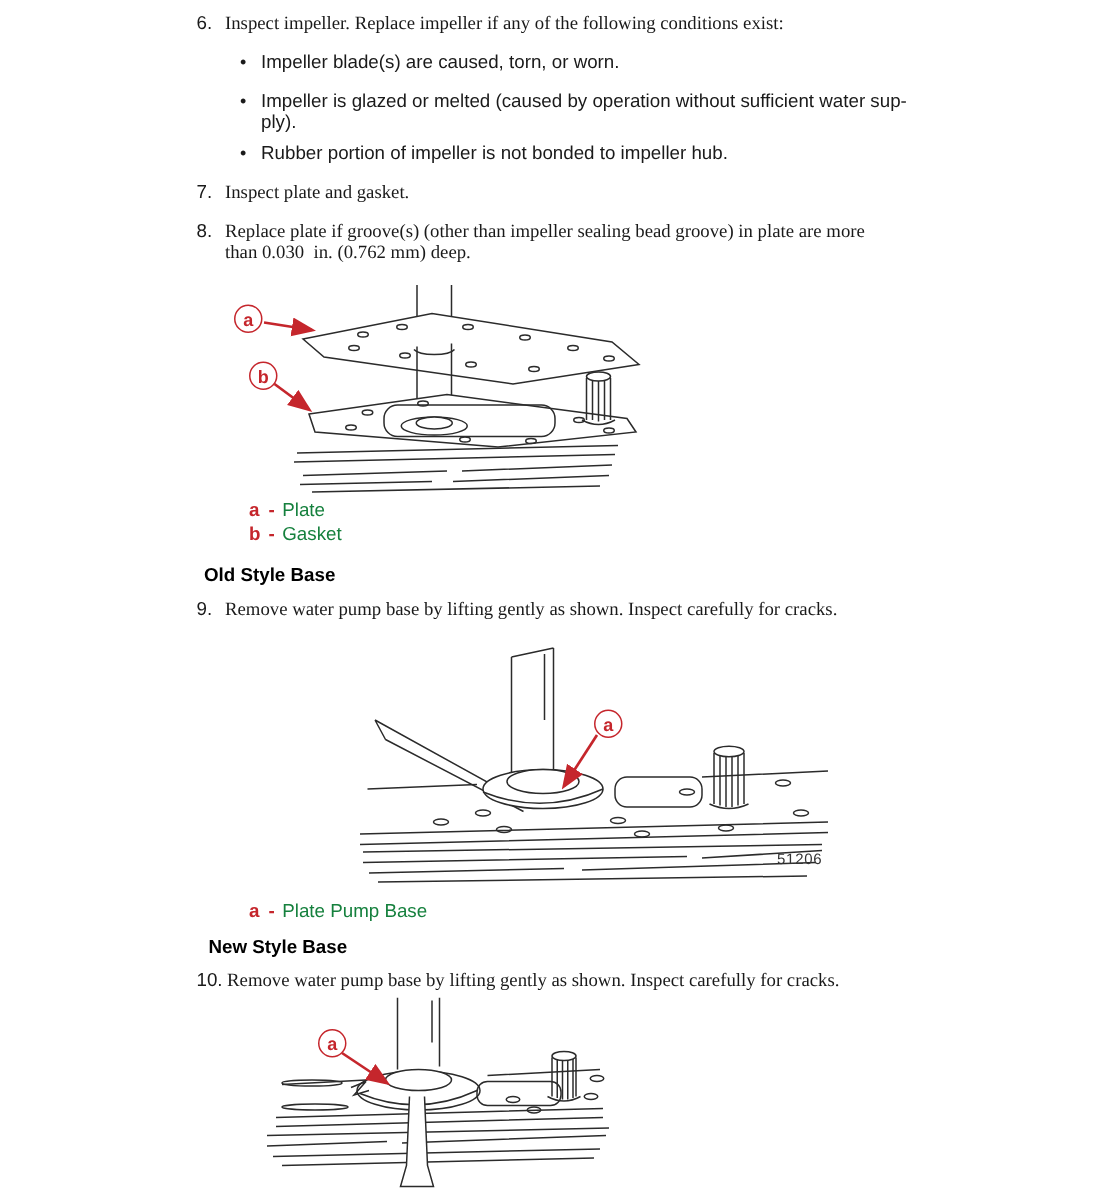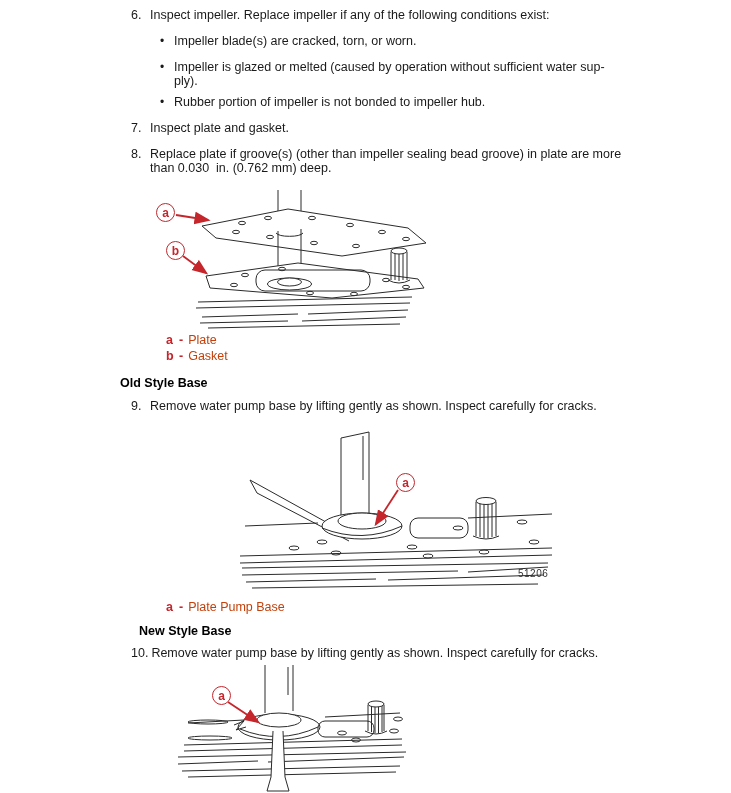--- a/index.html
+++ b/index.html
@@ -15,21 +15,21 @@
 
   
   .step {
     position: absolute;
     display: flex;
     font-size: 12.5px;
     line-height: 14px;
     color: #1a1a1a;
   }
   .step-num { min-width: 16px; margin-right: 3px; flex-shrink: 0; }
-  .step-text { white-space: pre-wrap; max-width: 560px; }
+  .step-text { white-space: pre-wrap; max-width: 560px; font-family: Liberation Serif, serif; }
 
   
   .bullet {
     position: absolute;
     display: flex;
     font-size: 12.5px;
     line-height: 14px;
   }
   .bullet-glyph { width: 14px; flex-shrink: 0; font-size: 12px; }
   .bullet-text { white-space: pre-wrap; max-width: 520px; }
@@ -40,21 +40,21 @@
     font-size: 12.5px;
     font-weight: bold;
     color: #000;
   }
 
   
   .legend { position: absolute; font-size: 12.5px; line-height: 16px; }
   .legend-row { display: flex; align-items: baseline; }
   .legend-key { color: #c5262c; font-weight: bold; min-width: 13px; }
   .legend-sep { color: #c5262c; font-weight: bold; margin-right: 5px; }
-  .legend-label { color: #c2410c; }
+  .legend-label { color: #15803d; }
 
   
   .figure { position: absolute; }
   .figure svg { display: block; }
 
   .callout {
     position: absolute;
     width: 19px; height: 19px;
     border: 1.6px solid #c5262c;
     border-radius: 50%;
@@ -75,21 +75,21 @@
 <body>
 
 <div class="page">
 
   <div class="step" style="left:131px; top:8px;">
     <span class="step-num">6.</span>
     <span class="step-text">Inspect impeller. Replace impeller if any of the following conditions exist:</span>
   </div>
   <div class="bullet" style="left:160px; top:34px;">
     <span class="bullet-glyph">•</span>
-    <span class="bullet-text">Impeller blade(s) are cracked, torn, or worn.</span>
+    <span class="bullet-text">Impeller blade(s) are caused, torn, or worn.</span>
   </div>
   <div class="bullet" style="left:160px; top:60px;">
     <span class="bullet-glyph">•</span>
     <span class="bullet-text">Impeller is glazed or melted (caused by operation without sufficient water sup-
 ply).</span>
   </div>
   <div class="bullet" style="left:160px; top:95px;">
     <span class="bullet-glyph">•</span>
     <span class="bullet-text">Rubber portion of impeller is not bonded to impeller hub.</span>
   </div>
@@ -168,21 +168,21 @@
       <span class="legend-sep">-</span>
       <span class="legend-label">Plate</span>
     </div>
     <div class="legend-row">
       <span class="legend-key">b</span>
       <span class="legend-sep">-</span>
       <span class="legend-label">Gasket</span>
     </div>
   </div>
 
-  <div class="section-heading" style="left:120px; top:376px;">Old Style Base</div>
+  <div class="section-heading" style="left:136px; top:376px;">Old Style Base</div>
   <div class="step" style="left:131px; top:399px;">
     <span class="step-num">9.</span>
     <span class="step-text">Remove water pump base by lifting gently as shown. Inspect carefully for cracks.</span>
   </div>
 
   <div class="figure" style="left:230px; top:420px; width:330px; height:175px;">
     <svg width="330" height="175" viewBox="0 0 330 175">
       <defs>
         <marker id="ah2" markerWidth="9" markerHeight="8" refX="7.5" refY="3.5" orient="auto">
           <path d="M0,0 L9,3.5 L0,7 Z" fill="#c5262c"></path>

